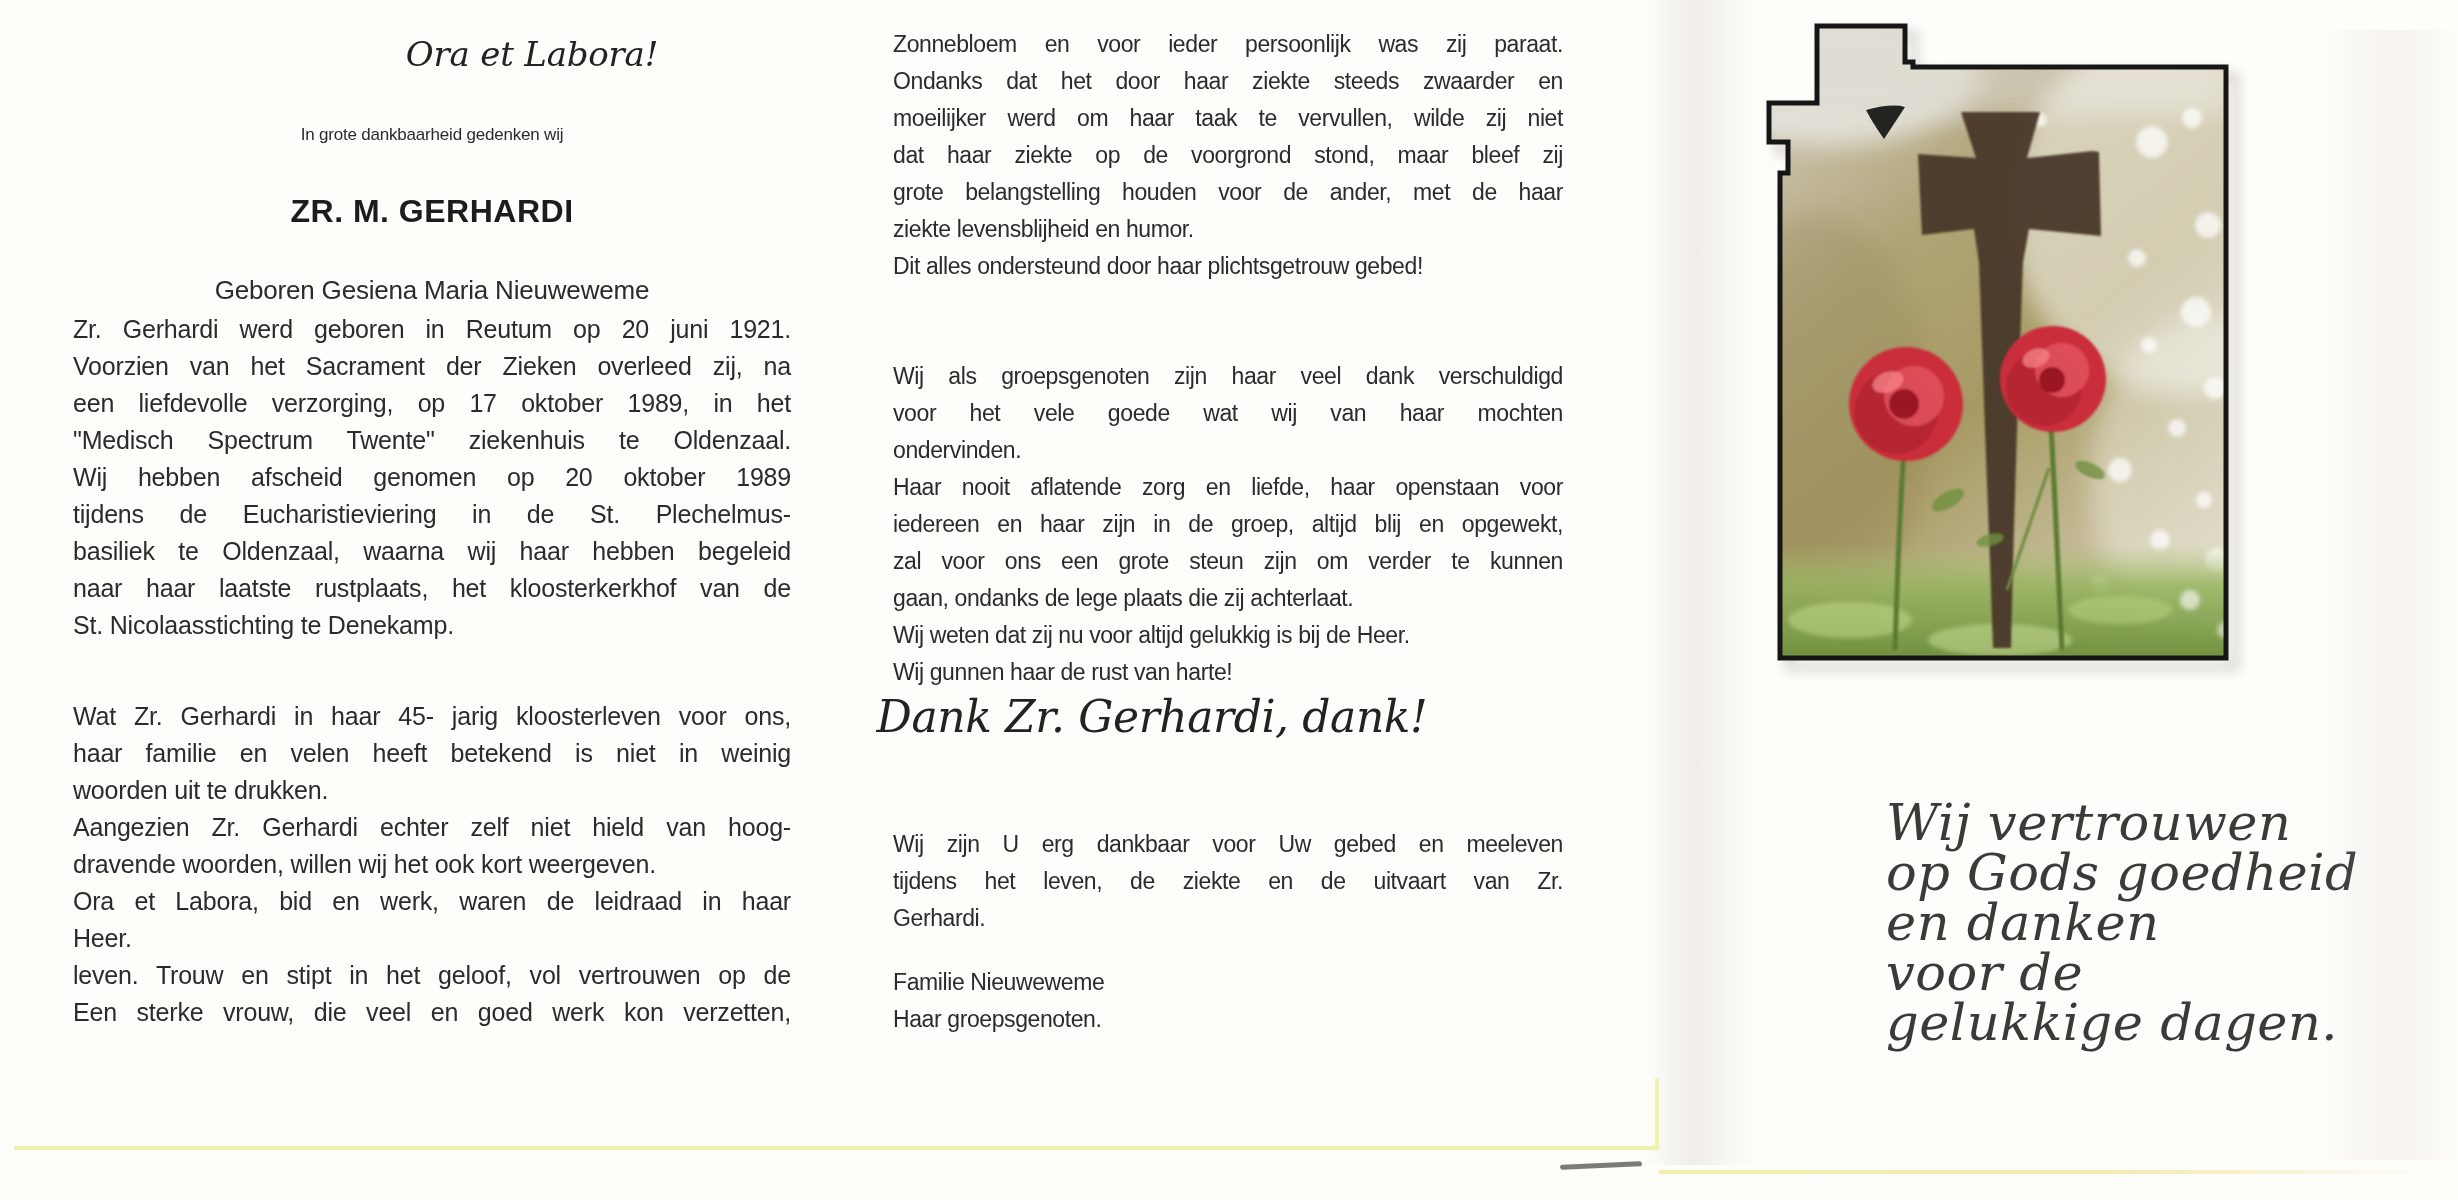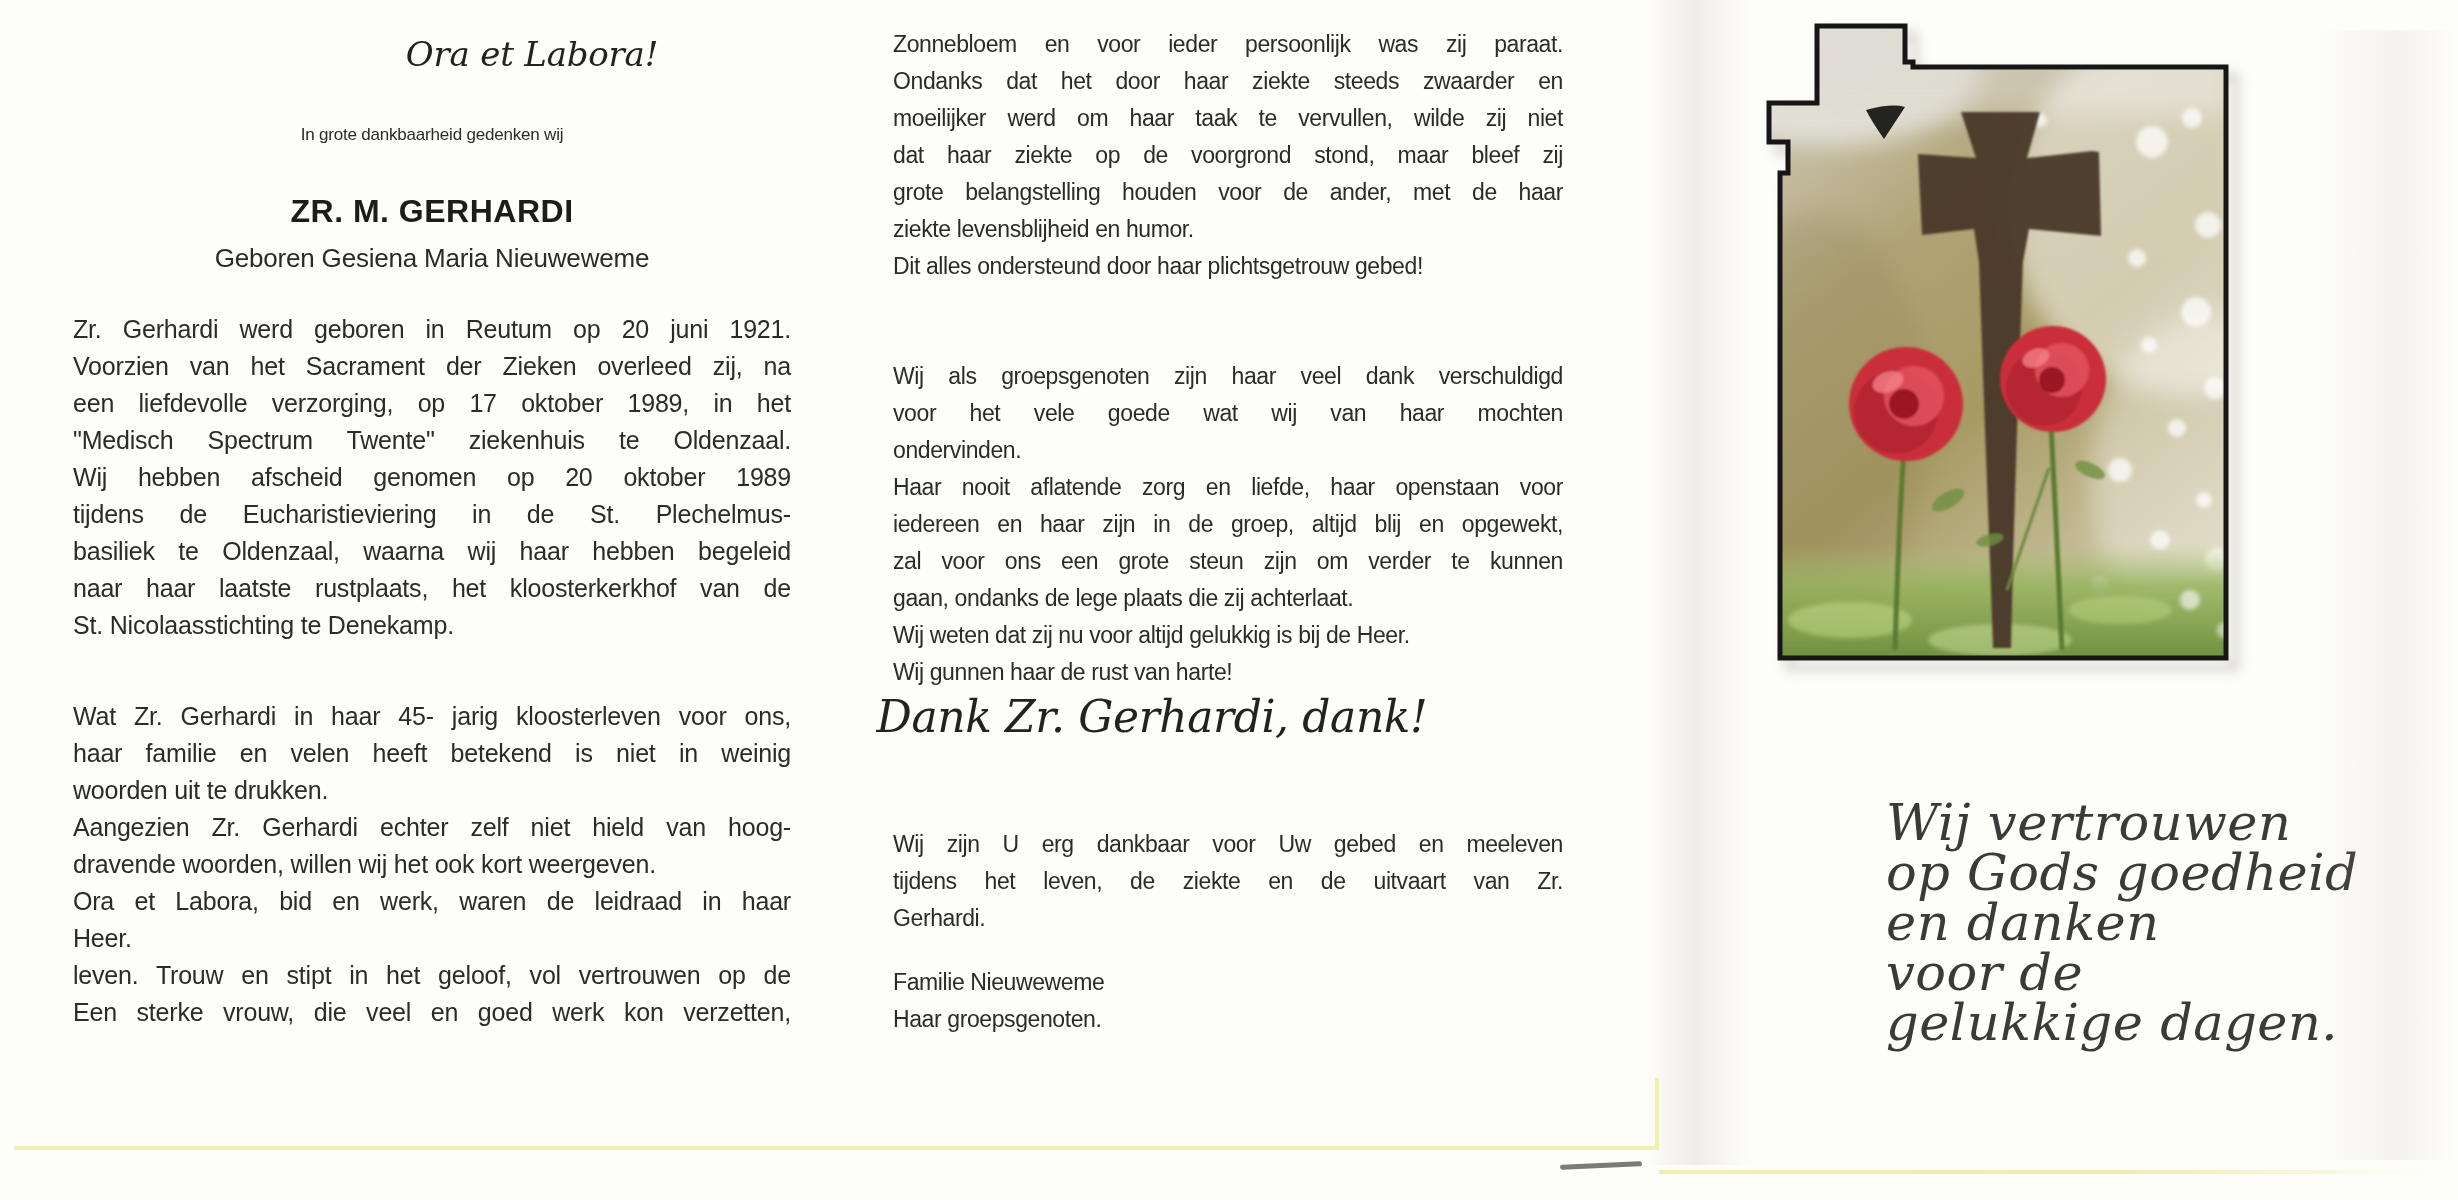--- a/index.html
+++ b/index.html
@@ -10,21 +10,21 @@
   .mid-col{left:893px;width:670px;font-size:23px;line-height:37px;letter-spacing:-0.4px;}
   .blk{position:absolute;width:100%;}
   .center{text-align:center;}
   .script{font-family:"DejaVu Serif",serif;font-style:italic;color:#222;}
   .line{text-align:left;}
   .line.j{text-align:justify;text-align-last:justify;}
   .para{margin:0;}
   .left-body .para:first-child{margin-bottom:54px;}
   .name{font-weight:bold;font-size:32px;letter-spacing:0.5px;color:#1c1c1c;}
   .intro{font-size:17px;}
-  .born{font-size:26px;}
+  .born{font-size:26px;margin-top:32px;}
   .sig{text-align:right;}
   .verse{position:absolute;left:1886px;top:790px;width:540px;
          font-family:"DejaVu Serif",serif;font-style:italic;font-size:51px;
          line-height:50px;color:#3a3a3a;letter-spacing:0.5px;margin-top:8px;}
   
   .fold-band{position:absolute;left:1645px;top:0;width:112px;height:1165px;pointer-events:none;
      background:linear-gradient(90deg,rgba(0,0,0,0) 0%,rgba(185,170,165,0.20) 45%,rgba(215,205,200,0.12) 75%,rgba(0,0,0,0) 100%);}
   .right-shade{position:absolute;left:2320px;top:30px;width:138px;height:1130px;pointer-events:none;
      background:linear-gradient(90deg,rgba(0,0,0,0) 0%,rgba(205,185,185,0.16) 55%,rgba(250,250,250,0) 100%);}
   .edge-bottom-left{position:absolute;left:14px;top:1146px;width:1643px;height:4px;background:#eef0a8;opacity:.9;}

